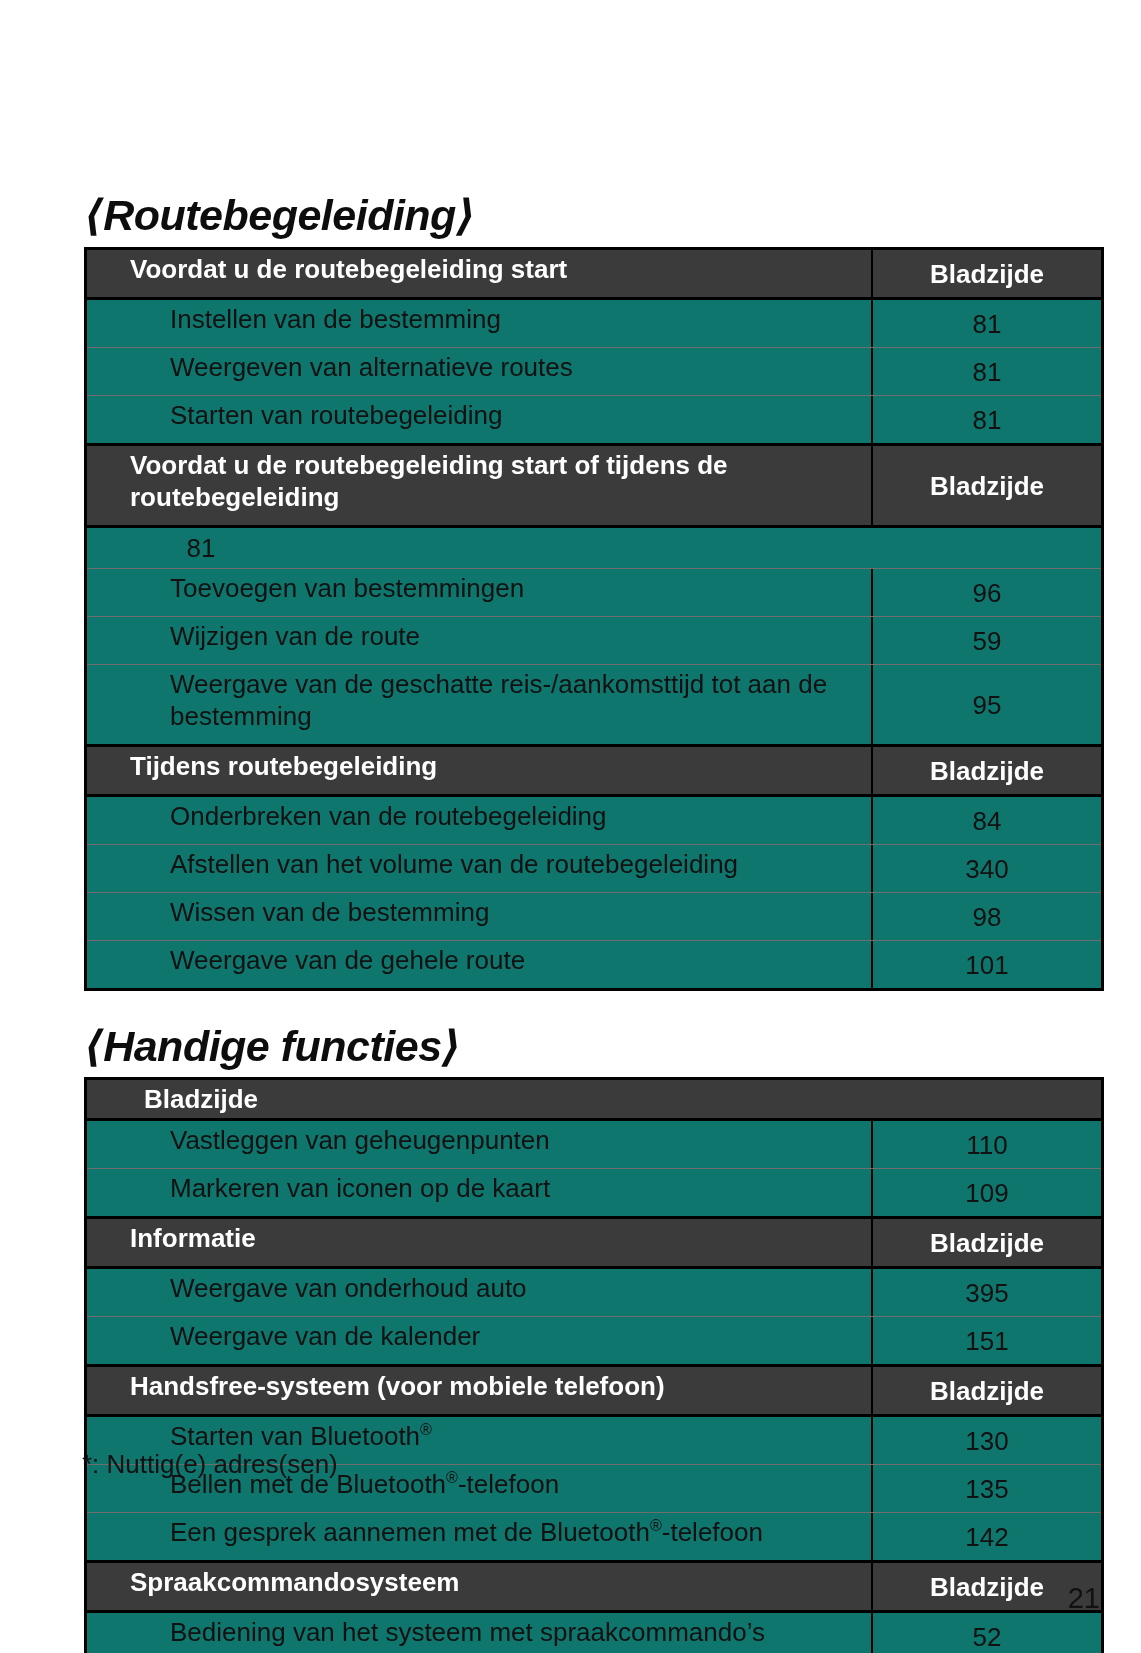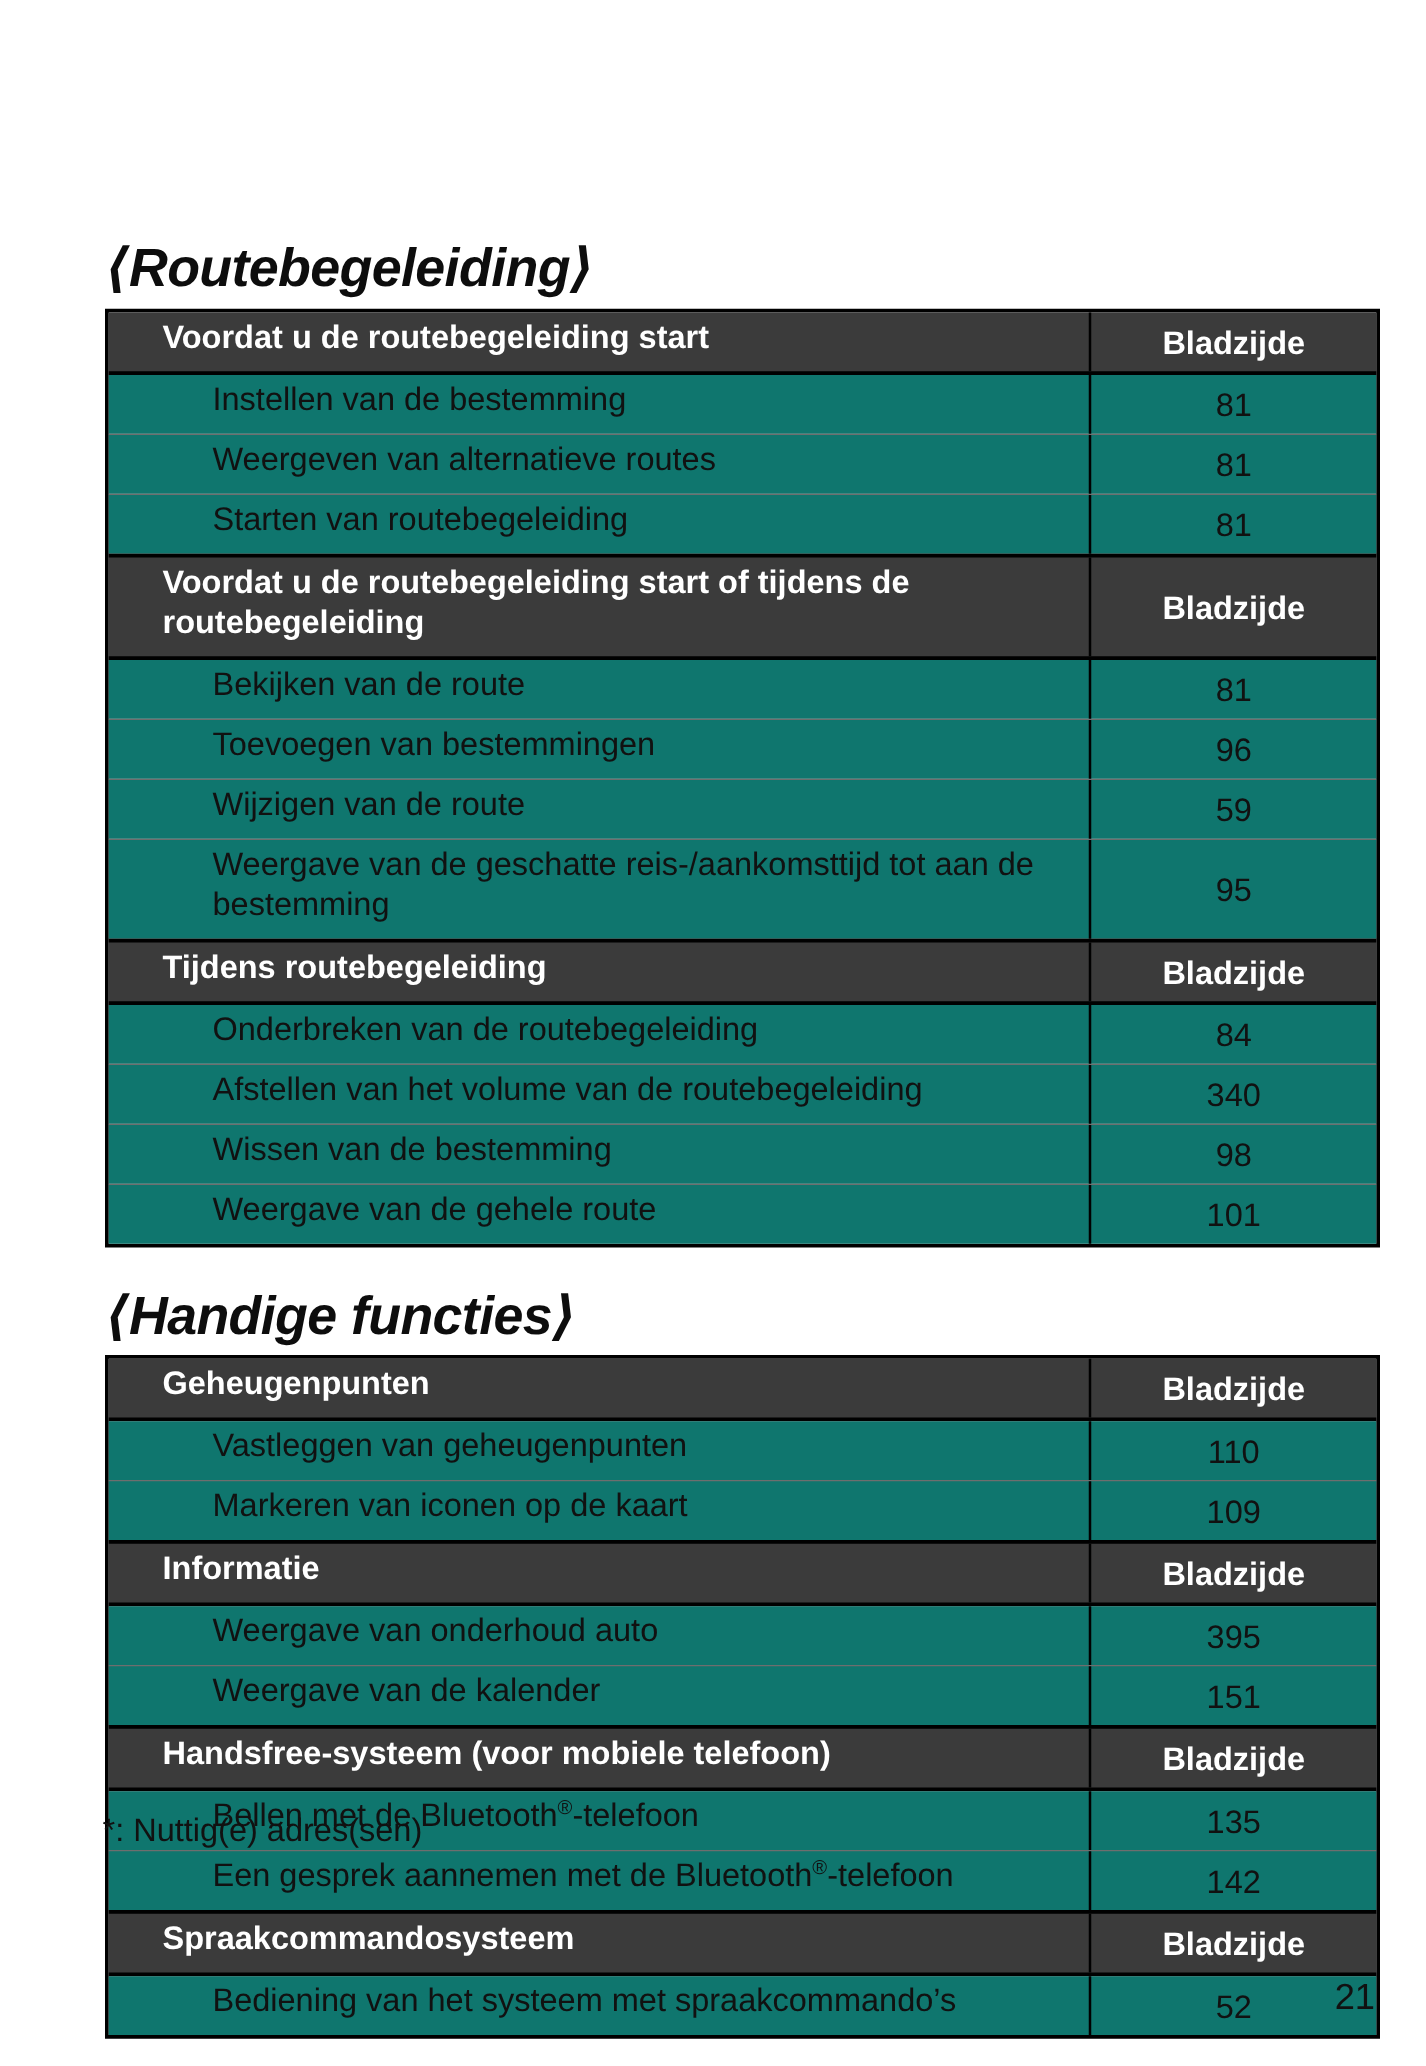--- a/index.html
+++ b/index.html
@@ -135,23 +135,20 @@
           <div class="toc-group">
             <div class="row header-row">
               <div class="cell label-cell">
                 <span>Voordat u de routebegeleiding start of tijdens de routebegeleiding</span>
               </div>
               <div class="cell page-cell">
                 <span>Bladzijde</span>
               </div>
             </div>
             <div class="row body-row">
-              <div class="cell label-cell">
-                <span class="rich">Bekijken van de route</span>
-              </div>
               <div class="cell page-cell">
                 <span>81</span>
               </div>
             </div>
             <div class="row body-row">
               <div class="cell label-cell">
                 <span class="rich">Toevoegen van bestemmingen</span>
               </div>
               <div class="cell page-cell">
                 <span>96</span>
@@ -216,23 +213,20 @@
               </div>
             </div>
           </div>
         </div>
       </div>
       <div class="section">
         <div class="section-title">⟨Handige functies⟩</div>
         <div class="toc-table">
           <div class="toc-group">
             <div class="row header-row">
-              <div class="cell label-cell">
-                <span>Geheugenpunten</span>
-              </div>
               <div class="cell page-cell">
                 <span>Bladzijde</span>
               </div>
             </div>
             <div class="row body-row">
               <div class="cell label-cell">
                 <span class="rich">Vastleggen van geheugenpunten</span>
               </div>
               <div class="cell page-cell">
                 <span>110</span>
@@ -273,20 +267,28 @@
               </div>
             </div>
           </div>
           <div class="toc-group">
             <div class="row header-row">
               <div class="cell label-cell">
                 <span>Handsfree-systeem (voor mobiele telefoon)</span>
               </div>
               <div class="cell page-cell">
                 <span>Bladzijde</span>
+              </div>
+            </div>
+            <div class="row body-row">
+              <div class="cell label-cell">
+                <span class="rich">Starten van Bluetooth<sup>®</sup></span>
+              </div>
+              <div class="cell page-cell">
+                <span>130</span>
               </div>
             </div>
             <div class="row body-row">
               <div class="cell label-cell">
                 <span class="rich">Bellen met de Bluetooth<sup>®</sup>-telefoon</span>
               </div>
               <div class="cell page-cell">
                 <span>135</span>
               </div>
             </div>

